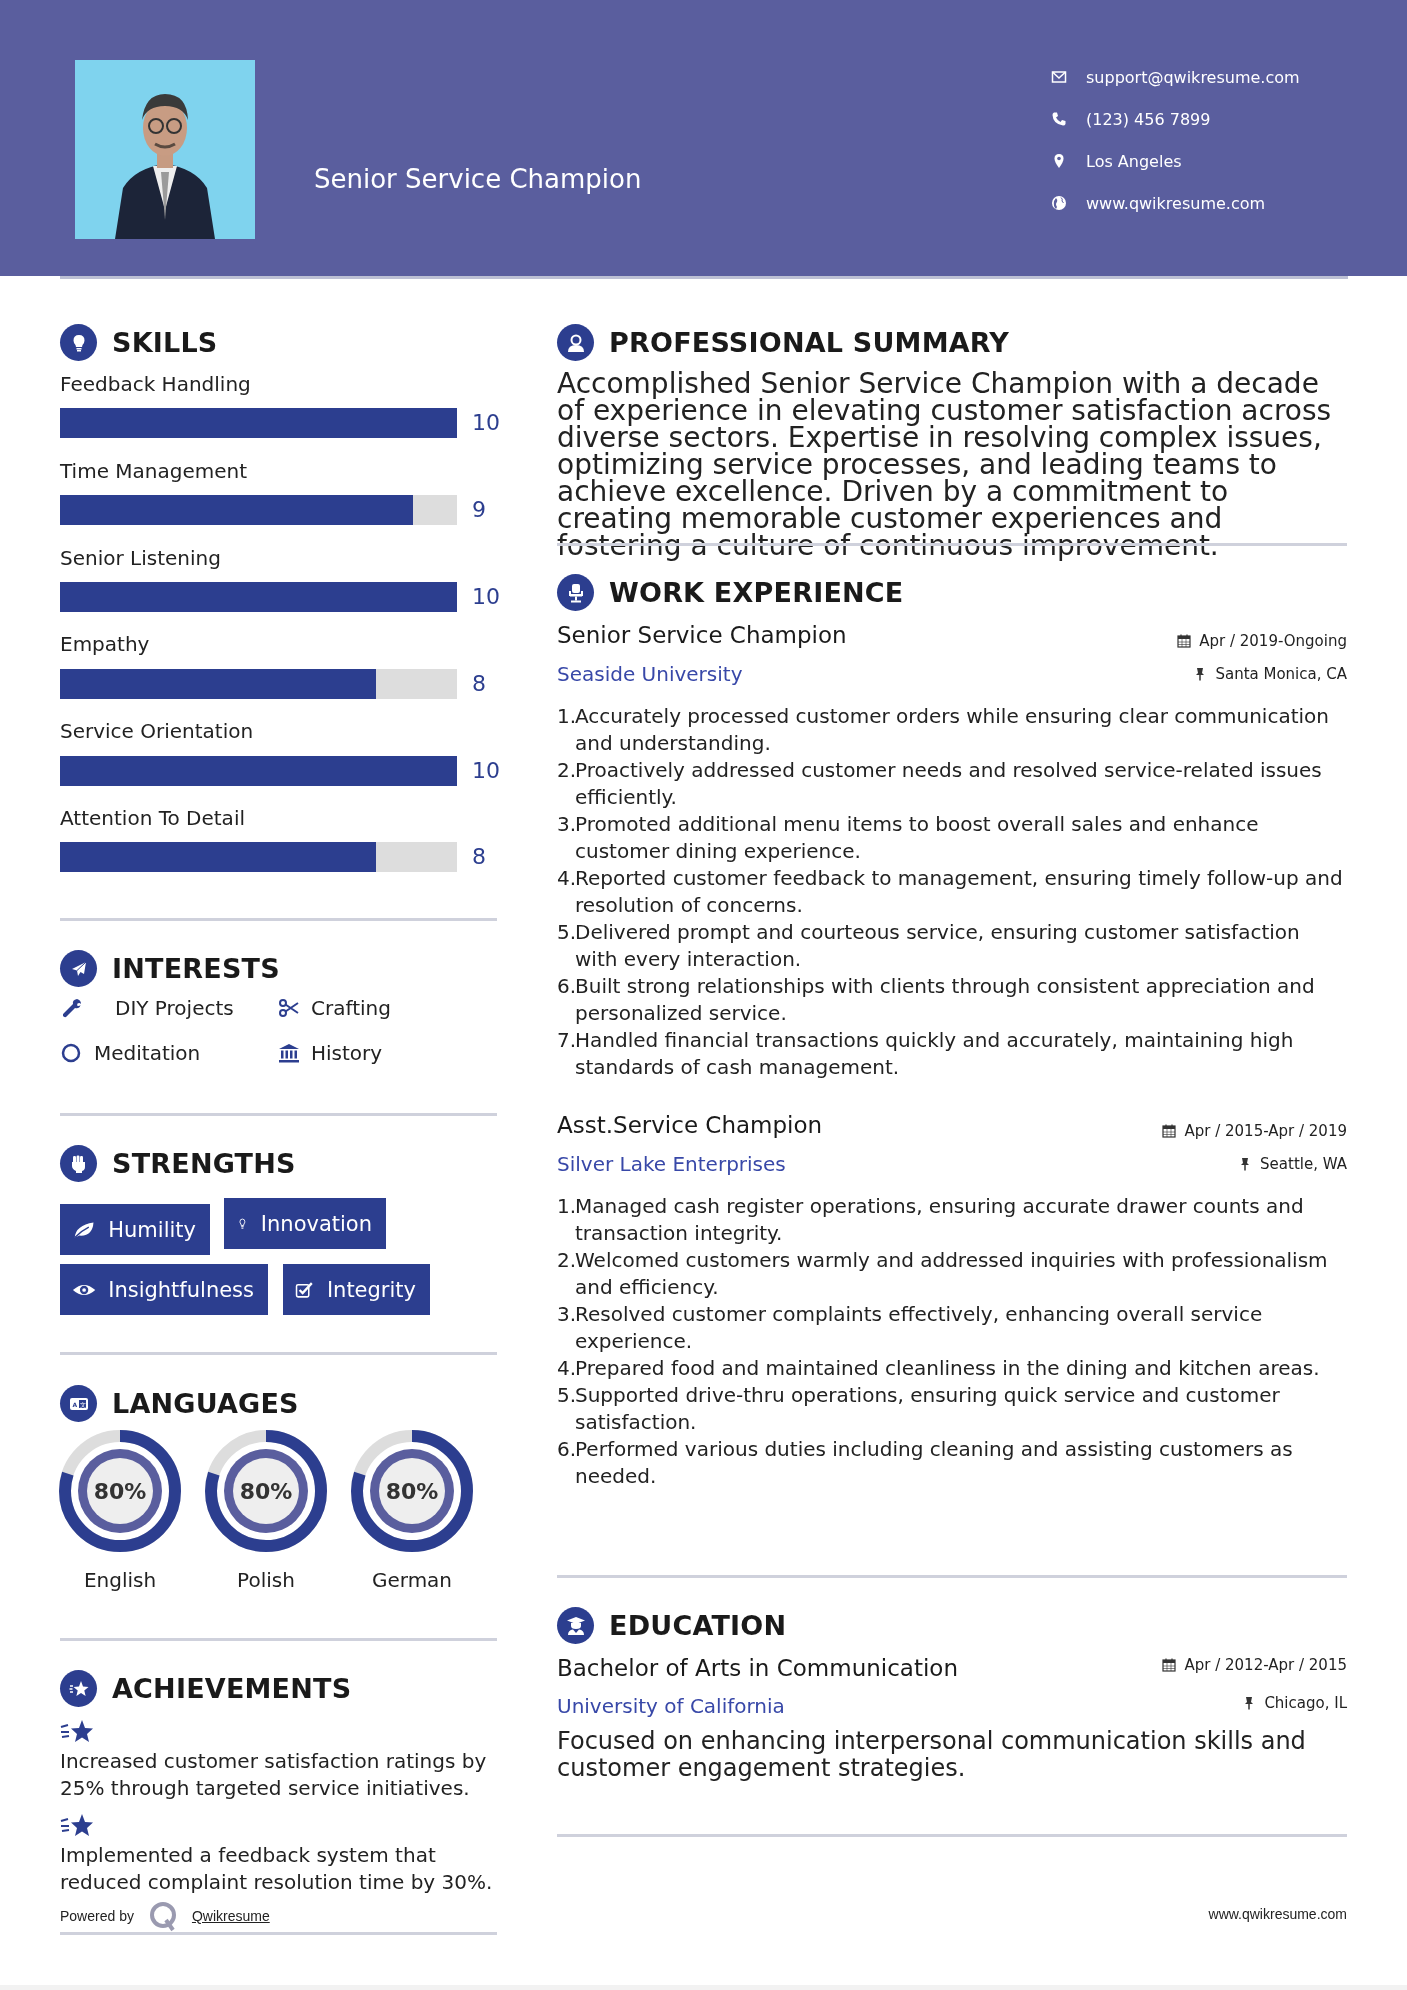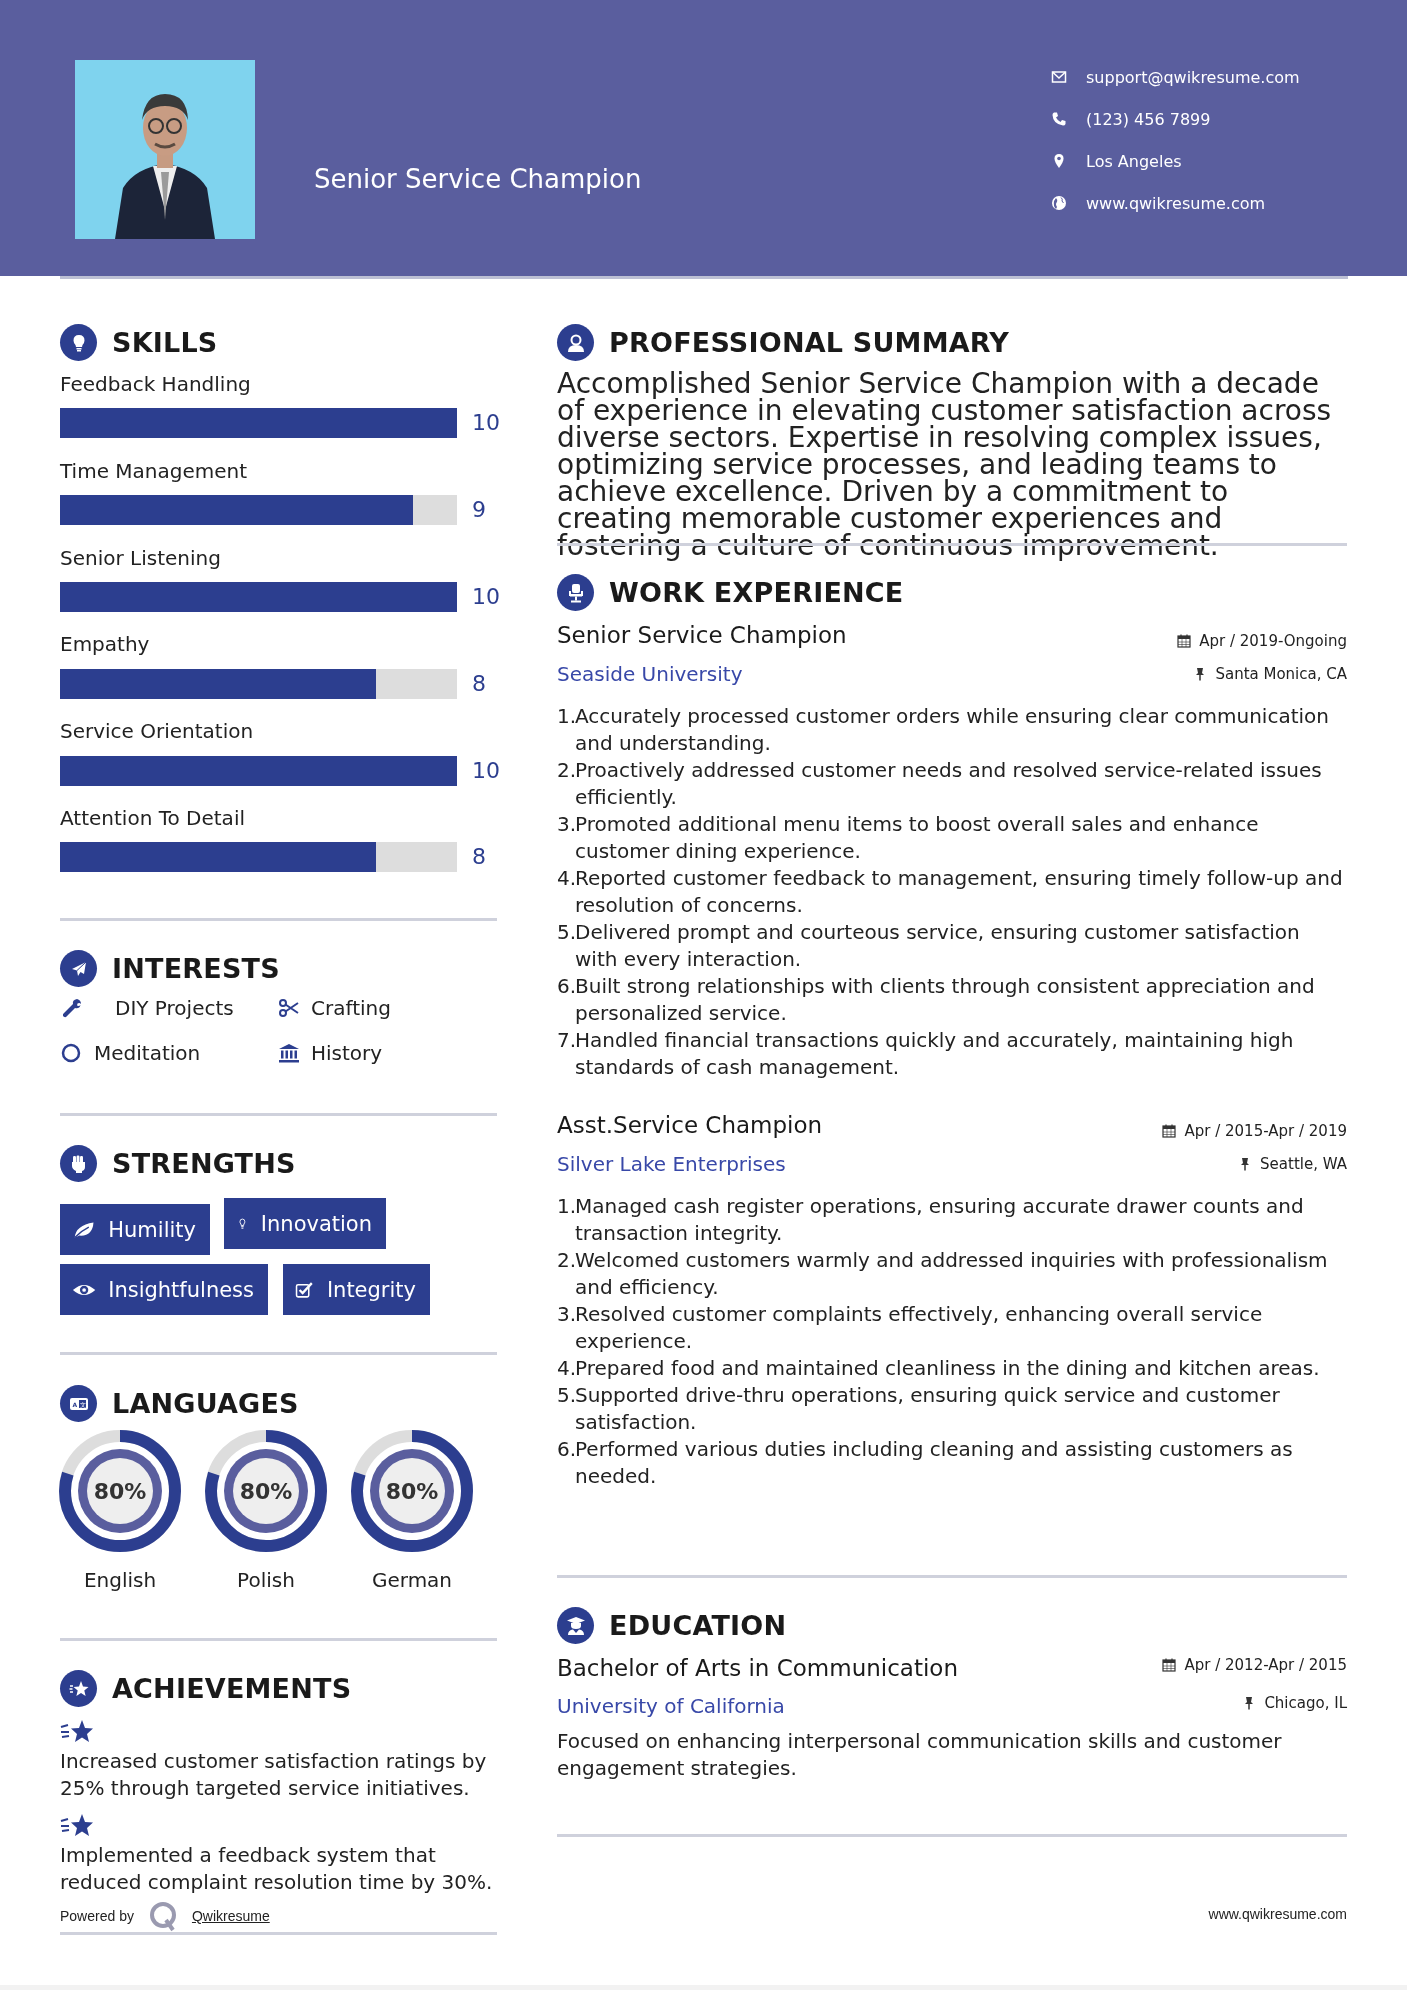--- a/index.html
+++ b/index.html
@@ -57,21 +57,21 @@
     .summary { position: absolute; left: 557px; top: 370px; width: 790px; font-size: 28px; line-height: 27px; color: #222; font-family: "DejaVu Sans", sans-serif; }
 
     .job-title { position: absolute; left: 557px; font-size: 23px; color: #1a1a1a; font-family: "DejaVu Sans", sans-serif; }
     .job-org { position: absolute; left: 557px; font-size: 20px; color: #3848a8; font-family: "DejaVu Sans", sans-serif; }
     .job-meta { position: absolute; right: 60px; font-size: 15px; color: #222; display: flex; align-items: center; font-family: "DejaVu Sans", sans-serif; }
     .job-meta svg { width: 14px; height: 14px; margin-right: 8px; }
 
     .bullets { position: absolute; left: 557px; width: 790px; font-size: 20px; line-height: 27px; color: #222; font-family: "DejaVu Sans", sans-serif; }
     .bullets .li { display: flex; }
     .bullets .num { width: 18px; flex: none; }
-    .edu-desc { position: absolute; left: 557px; width: 790px; font-size: 20px; line-height: 27px; color: #222; font-family: "DejaVu Sans", sans-serif; }
+    .edu-desc { position: absolute; left: 557px; width: 790px; font-size: 24px; line-height: 27px; color: #222; font-family: "DejaVu Sans", sans-serif; }
 
     .footer-url { position: absolute; right: 60px; top: 1906px; font-size: 14px; color: #222; }
     .bottom-line { position: absolute; left: 0; top: 1985px; width: 1407px; height: 5px; background: #f2f2f2; }
   </style>
 </head>
 <body>
 
 <div class="header">
   <div class="photo">
     <svg viewBox="0 0 180 179">

